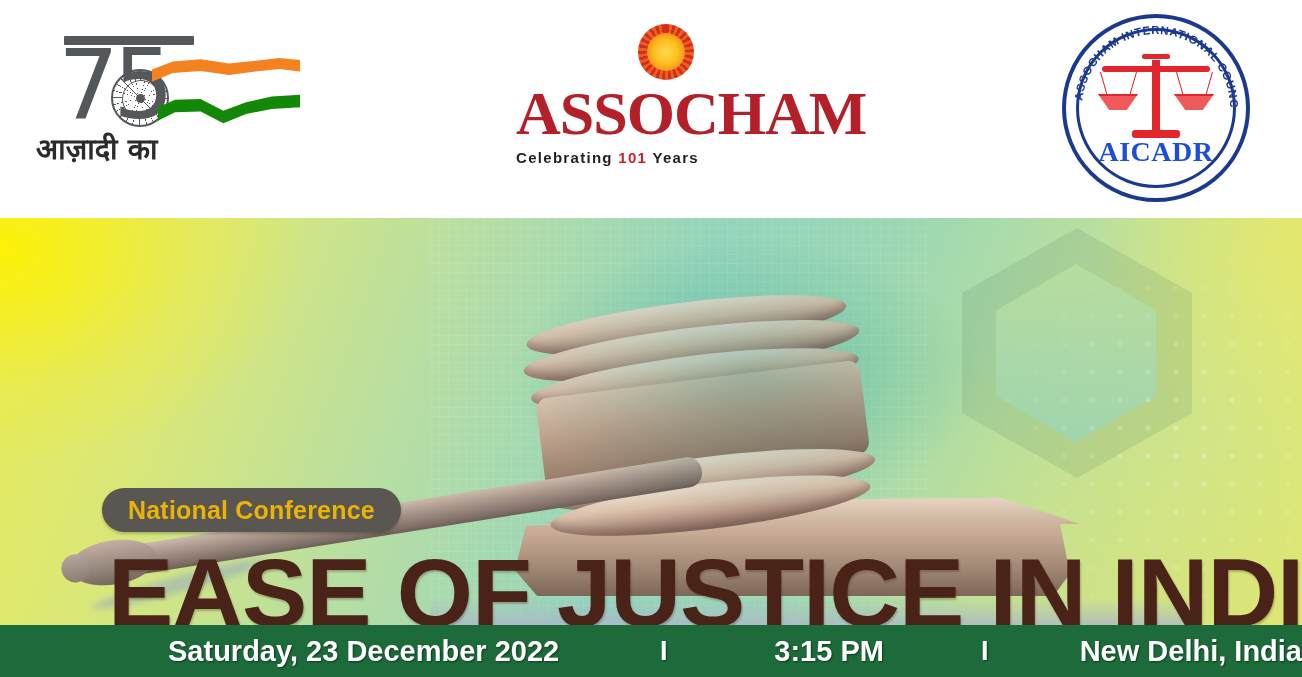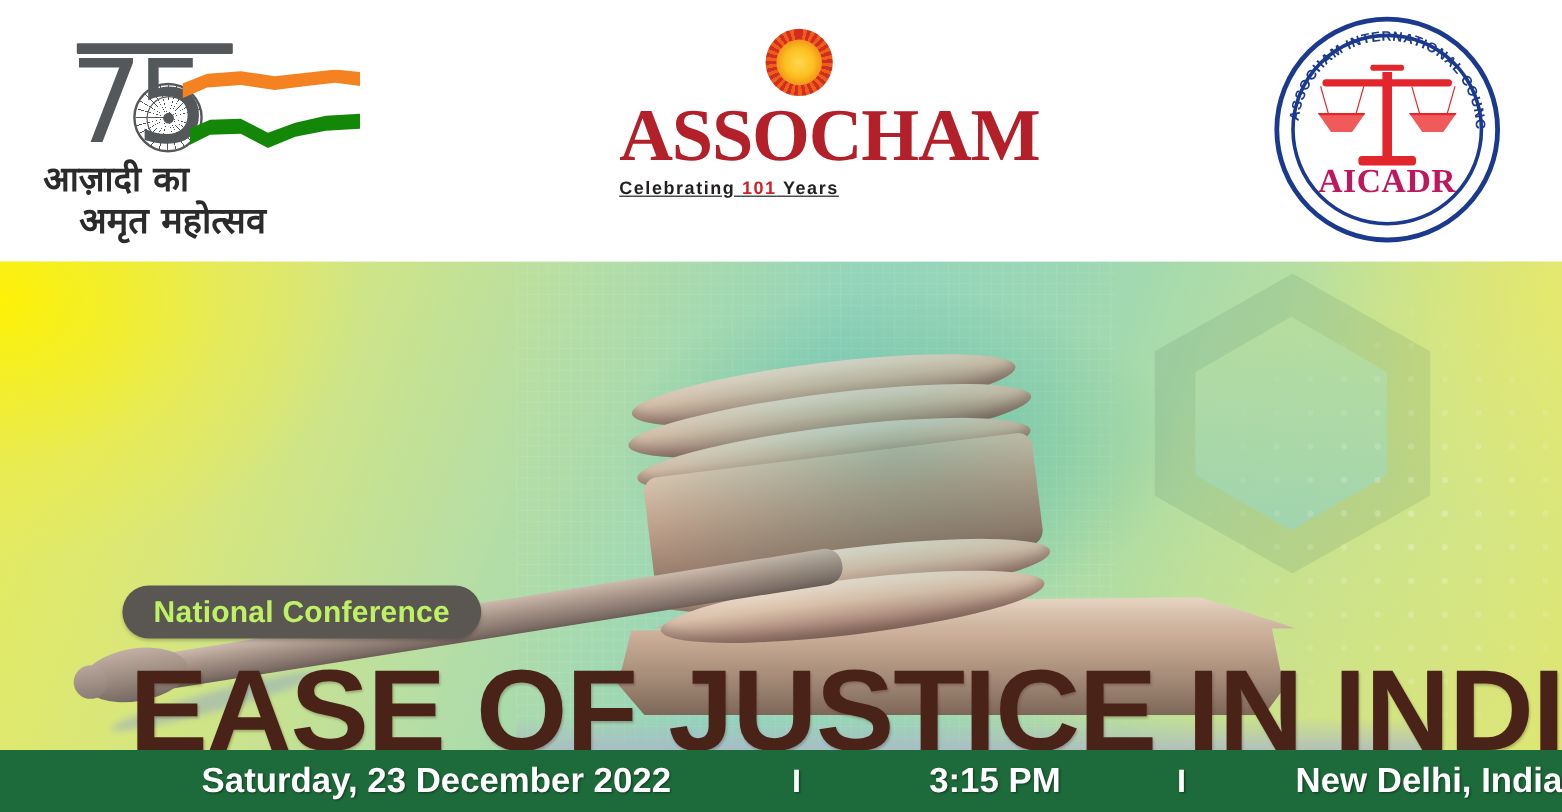--- a/index.html
+++ b/index.html
@@ -49,21 +49,21 @@
       #d62b1f 196deg 203deg,#e8601c 203deg 210deg,#d62b1f 210deg 217deg,#e8601c 217deg 224deg,
       #d62b1f 224deg 231deg,#e8601c 231deg 238deg,#d62b1f 238deg 245deg,#e8601c 245deg 252deg,
       #d62b1f 252deg 259deg,#e8601c 259deg 266deg,#d62b1f 266deg 273deg,#e8601c 273deg 280deg,
       #d62b1f 280deg 287deg,#e8601c 287deg 294deg,#d62b1f 294deg 301deg,#e8601c 301deg 308deg,
       #d62b1f 308deg 315deg,#e8601c 315deg 322deg,#d62b1f 322deg 329deg,#e8601c 329deg 336deg,
       #d62b1f 336deg 343deg,#e8601c 343deg 350deg,#d62b1f 350deg 360deg);}
   .assocham .sundisc{position:absolute;left:9px;top:9px;width:38px;height:38px;border-radius:50%;
       background:radial-gradient(circle at 50% 50%,#ffd84d 0%,#fcbf20 45%,#f08a18 78%,#e2631a 100%);}
   .assocham .word{font-family:"Liberation Serif","DejaVu Serif",serif;font-weight:700;font-size:62px;
       line-height:62px;color:#b3202a;letter-spacing:-1px;margin-top:2px;}
-  .assocham .tag{font-size:15px;font-weight:700;color:#231f20;letter-spacing:1.3px;margin-top:5px;text-decoration:underline;}
+  .assocham .tag{font-size:15px;font-weight:700;color:#231f20;letter-spacing:1.3px;margin-top:5px;}
   .assocham .tag b{color:#cf2027;}
 
   
   .aicadr{position:absolute;left:1062px;top:14px;width:188px;height:188px;}
   .aicadr .ring{position:absolute;left:0;top:0;width:188px;height:188px;border-radius:50%;
       background:#fff;border:4px solid #1b3a8f;box-sizing:border-box;}
   .aicadr .ring2{position:absolute;left:14px;top:14px;width:160px;height:160px;border-radius:50%;
       border:3px solid #1b3a8f;box-sizing:border-box;}
   .aicadr svg{position:absolute;left:0;top:0;}
   .aicadr .scales{position:absolute;left:40px;top:36px;width:108px;height:80px;}
@@ -71,21 +71,21 @@
   .aicadr .post{position:absolute;left:50px;top:10px;width:8px;height:74px;background:#e2262c;}
   .aicadr .top{position:absolute;left:40px;top:4px;width:28px;height:5px;background:#e2262c;border-radius:2px;}
   .aicadr .base{position:absolute;left:30px;top:80px;width:48px;height:8px;background:#e2262c;border-radius:3px;}
   .aicadr .pan{position:absolute;top:22px;width:40px;height:30px;}
   .aicadr .panL{left:-4px;} .aicadr .panR{left:72px;}
   .aicadr .panbowl{position:absolute;left:0;top:22px;width:40px;height:14px;
       background:#f05a5a;clip-path:polygon(0 0,100% 0,72% 100%,28% 100%);
       border-top:2px solid #e2262c;}
   .aicadr .str{position:absolute;top:0;width:1px;height:24px;background:#e2262c;}
   .aicadr .label{position:absolute;left:0;top:122px;width:188px;text-align:center;
-      font-family:"Liberation Serif","DejaVu Serif",serif;font-weight:700;font-size:28px;color:#be185d;
+      font-family:"Liberation Serif","DejaVu Serif",serif;font-weight:700;font-size:28px;color:#1d4ed8;
       letter-spacing:0.5px;}
 
   
   .banner{position:absolute;left:0;top:218px;width:1302px;height:407px;overflow:hidden;
       background:
         radial-gradient(ellipse 420px 300px at 0% 8%, rgba(255,242,0,0.92) 0%, rgba(240,236,60,0.42) 46%, rgba(240,236,60,0) 72%),
         radial-gradient(ellipse 300px 300px at 100% 6%, rgba(236,232,96,0.70) 0%, rgba(236,232,96,0) 70%),
         radial-gradient(ellipse 500px 380px at 92% 88%, rgba(214,226,120,0.55) 0%, rgba(214,226,120,0) 75%),
         linear-gradient(110deg,#e8ec55 0%,#d9e77a 16%,#b7dea4 33%,#93d4bb 50%,#9bd7b4 62%,#b9dfa0 76%,#d2e68b 90%,#e4ea6d 100%);}
   .banner .dots{position:absolute;right:0;top:0;width:420px;height:407px;opacity:0.33;
@@ -140,21 +140,21 @@
   .gv-tint{position:absolute;left:470px;top:0;width:660px;height:330px;
       background:radial-gradient(ellipse 330px 190px at 42% 48%,rgba(86,196,196,.42),rgba(120,200,190,0) 72%);
       mix-blend-mode:multiply;pointer-events:none;}
   .gv-fog{position:absolute;left:430px;top:380px;width:760px;height:30px;
       background:linear-gradient(180deg,rgba(180,190,205,0),rgba(170,182,200,.85));}
 
   
   .pill{position:absolute;left:102px;top:270px;height:44px;padding:0 26px;
       display:flex;align-items:center;border-radius:22px;background:#5a5651;
       box-shadow:0 2px 3px rgba(0,0,0,.22);}
-  .pill span{color:#bef264;font-size:25px;font-weight:700;letter-spacing:.2px;
+  .pill span{color:#eab308;font-size:25px;font-weight:700;letter-spacing:.2px;
       font-family:"Liberation Sans",sans-serif;}
 
   
   .title{position:absolute;left:108px;top:323px;width:1150px;height:104px;
       font-family:"Liberation Sans","DejaVu Sans",sans-serif;
       font-weight:700;font-size:96px;line-height:104px;color:#4a2318;
       letter-spacing:-1px;white-space:nowrap;
       transform:scaleX(1.02);transform-origin:left center;
       text-shadow:1px 2px 2px rgba(60,30,20,.28);}
 
@@ -180,21 +180,20 @@
       <div class="seventyfive">
         <div class="topbar"></div>
         <div class="sevendigit">75</div>
       </div>
       <div class="chakra"></div>
       <div class="flag">
         <div class="saffron"></div>
         <div class="greenband"></div>
       </div>
       <div class="hindi1">आज़ादी का</div>
-      <div class="hindi2">अमृत महोत्सव</div>
     </div>
 
     <div class="assocham">
       <div class="sun">
         <div class="sunrays"></div>
         <div class="sundisc"></div>
       </div>
       <div class="word">
         <span>ASSOCHAM</span>
       </div>

